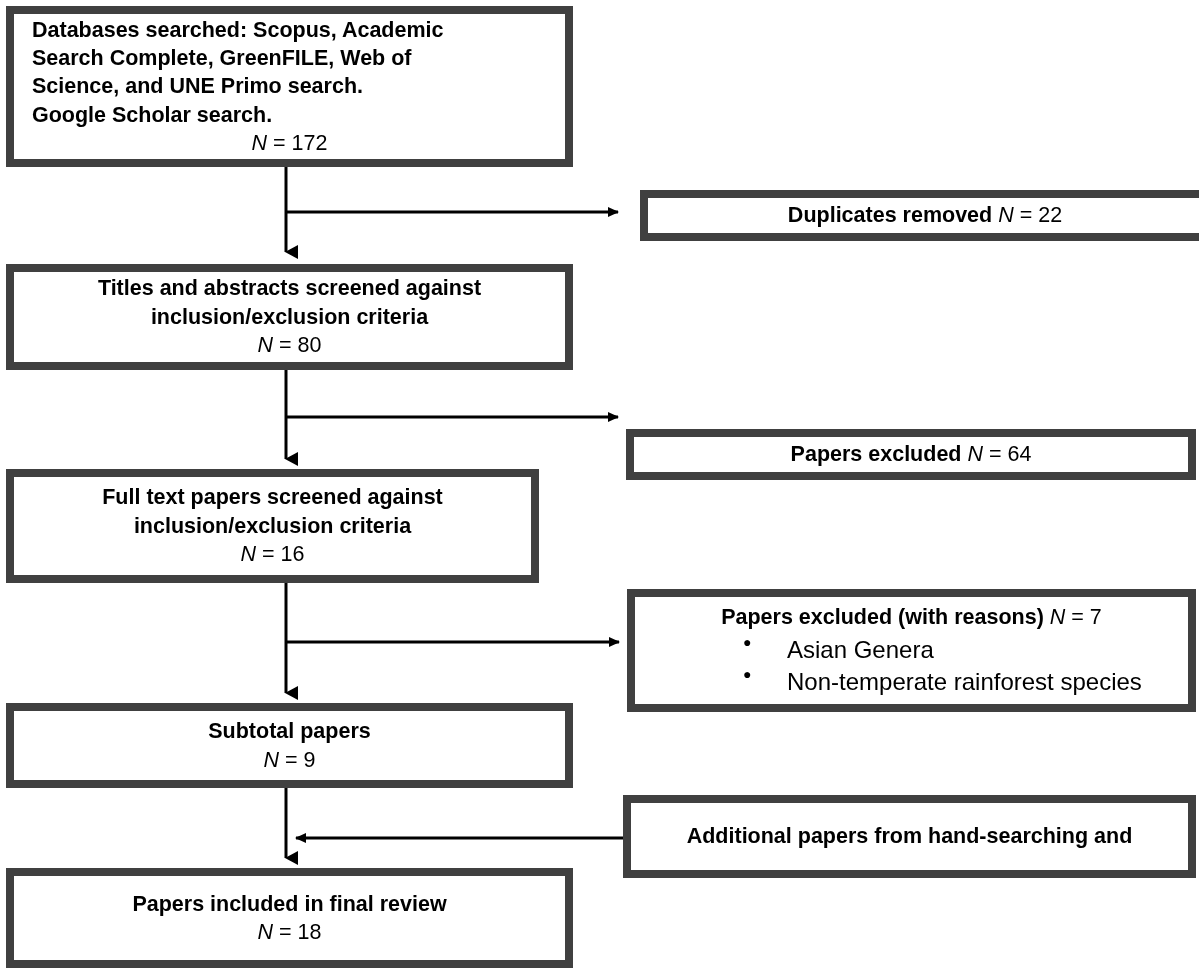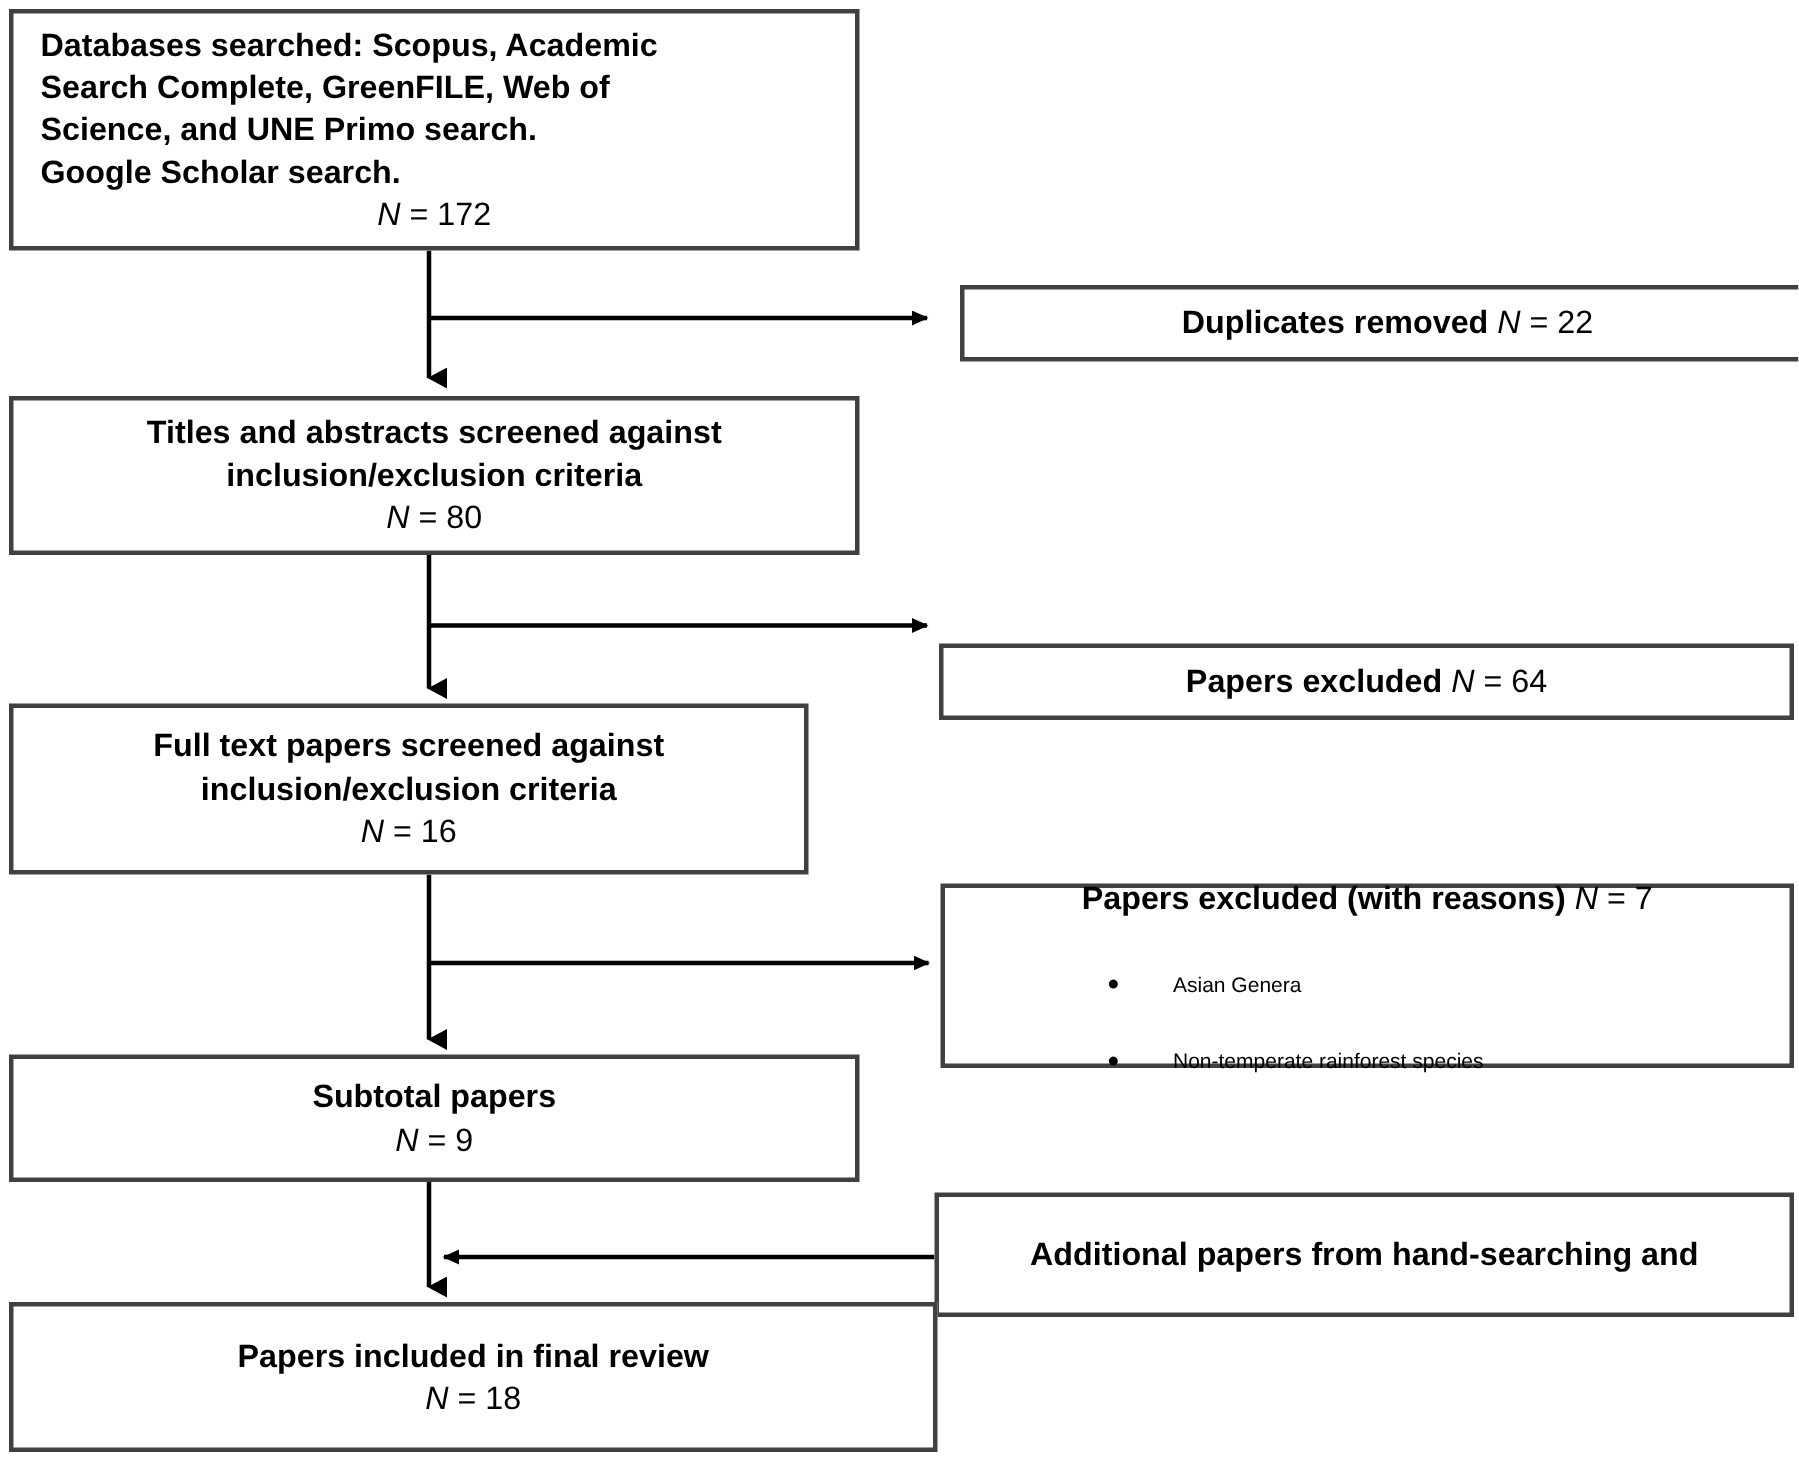--- a/index.html
+++ b/index.html
@@ -15,21 +15,21 @@
   #diagram {
     position: relative;
     width: 1199px;
     height: 974px;
     overflow: hidden;
     background: #ffffff;
   }
   .node {
     position: absolute;
     box-sizing: border-box;
-    border: 3px solid #404040;
+    border: 8px solid #404040;
     background: #ffffff;
     display: flex;
     flex-direction: column;
     justify-content: center;
   }
   .node .line {
     font-size: 21.5px;
     font-weight: bold;
     line-height: 1.32;
     text-align: center;
@@ -53,27 +53,26 @@
   .inline-n {
     font-weight: normal;
   }
   .node .bullets {
     list-style: none;
     margin: 2px 0 0 0;
     padding: 0 0 0 108px;
     text-align: left;
   }
   .node .bullets li {
-    font-size: 14px;
+    font-size: 24px;
     font-weight: normal;
     line-height: 1.34;
     position: relative;
     padding-left: 44px;
     white-space: nowrap;
-    margin-top: 32px;
   }
   .node .bullets li::before {
     content: "\25CF";
     position: absolute;
     left: 0;
     top: -1px;
     font-size: 14px;
   }
   svg.connectors {
     position: absolute;
@@ -174,21 +173,21 @@
     <div class="ncount">
       <em>N</em>
       <span>= 9</span>
     </div>
   </div>
 
   <div class="node" style="left:623px; top:795px; width:573px; height:83px;">
     <div class="line">Additional papers from hand-searching and</div>
   </div>
 
-  <div class="node" style="left:6px; top:868px; width:619px; height:100px;align-items:center;">
+  <div class="node" style="left:6px; top:868px; width:567px; height:100px;align-items:center;">
     <div class="line">Papers included in final review</div>
     <div class="ncount">
       <em>N</em>
       <span>= 18</span>
     </div>
   </div>
 
 </div>
 
 </body></html>

